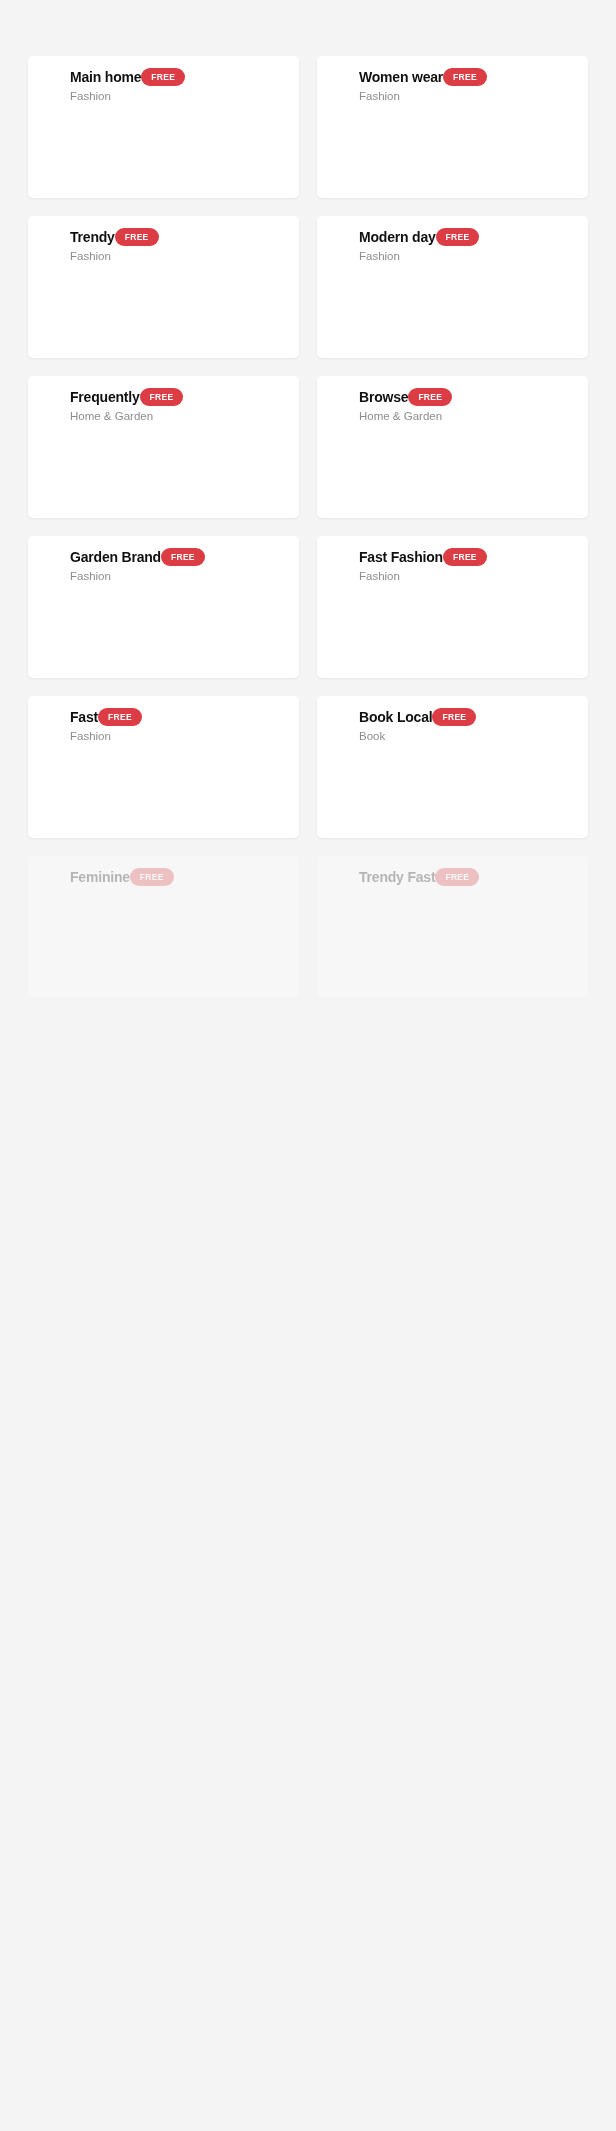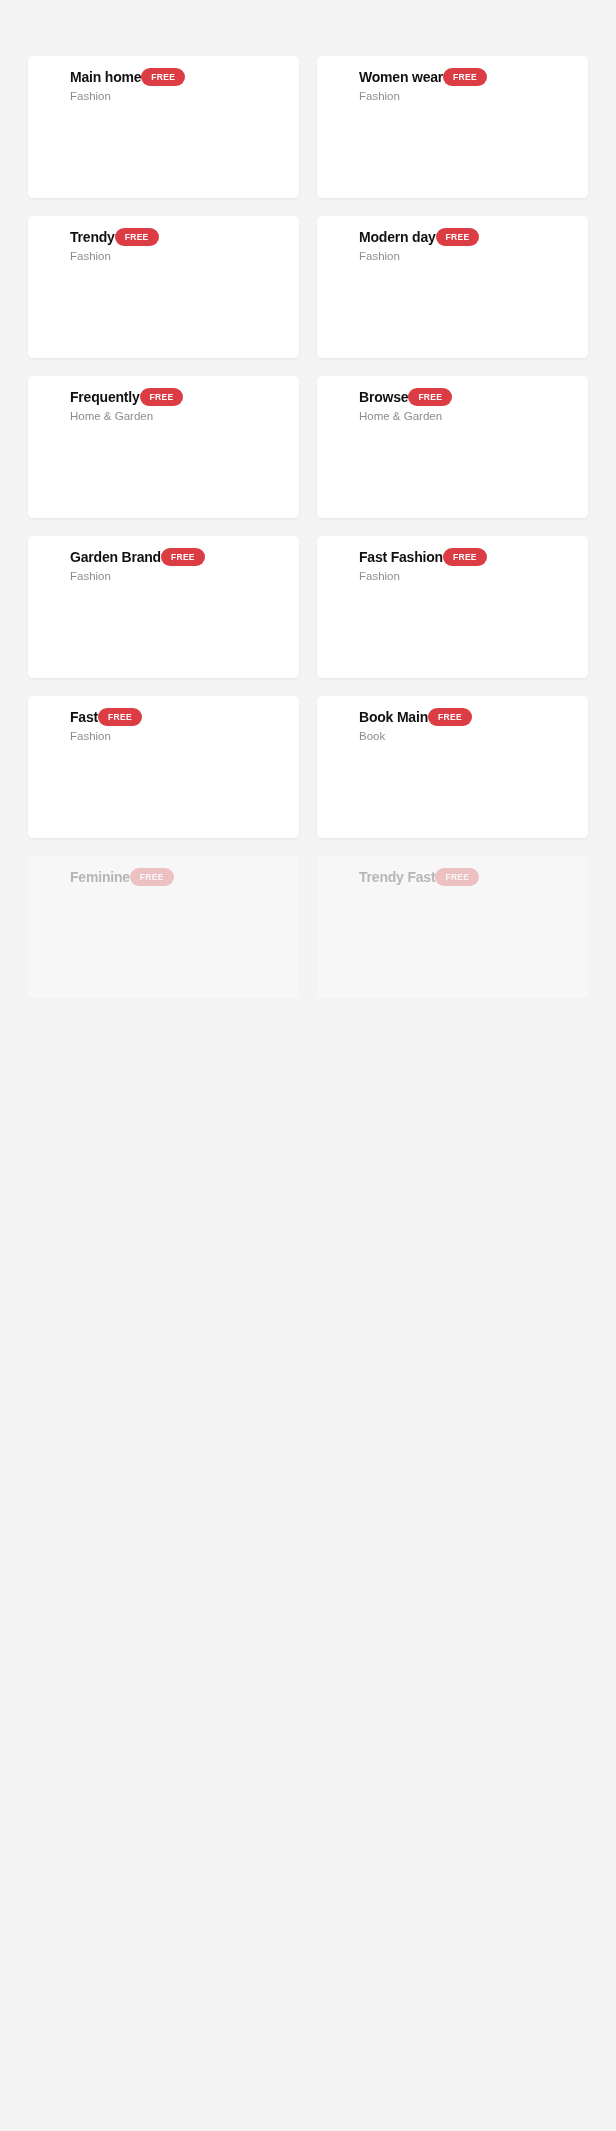--- a/index.html
+++ b/index.html
@@ -580,21 +580,21 @@
       <div class="w" style="left:76px;top:104px;right:-4px;height:36px;transform:rotate(-10deg)">
         <div class="txt" style="left:6px;top:4px;width:28px;height:4px;background:#333"></div>
         <div class="ph" style="left:6px;top:12px;width:22px;height:22px;background:#ece4da"></div>
         <div class="ph" style="left:32px;top:12px;width:22px;height:22px;background:#d8e4ce"></div>
         <div class="ph" style="left:58px;top:12px;width:22px;height:22px;background:#f0d8c8"></div>
             </div>
           </div>
         </div>
         <div class="card-meta">
           <div class="card-row">
-            <span class="card-title">Book Main</span>
+            <span class="card-title">Book Local</span>
             <span class="free-badge">FREE</span>
           </div>
           <div class="card-cat">Book</div>
         </div>
       </div>
       <div class="card faded">
         <div class="thumb">
           <div class="mk" style="background:#eeece8">
       <div class="w" style="left:32px;top:2px;width:100px;height:26px;">
         <div class="ph" style="left:4px;top:3px;width:16px;height:20px;background:#dcdcdc"></div>

